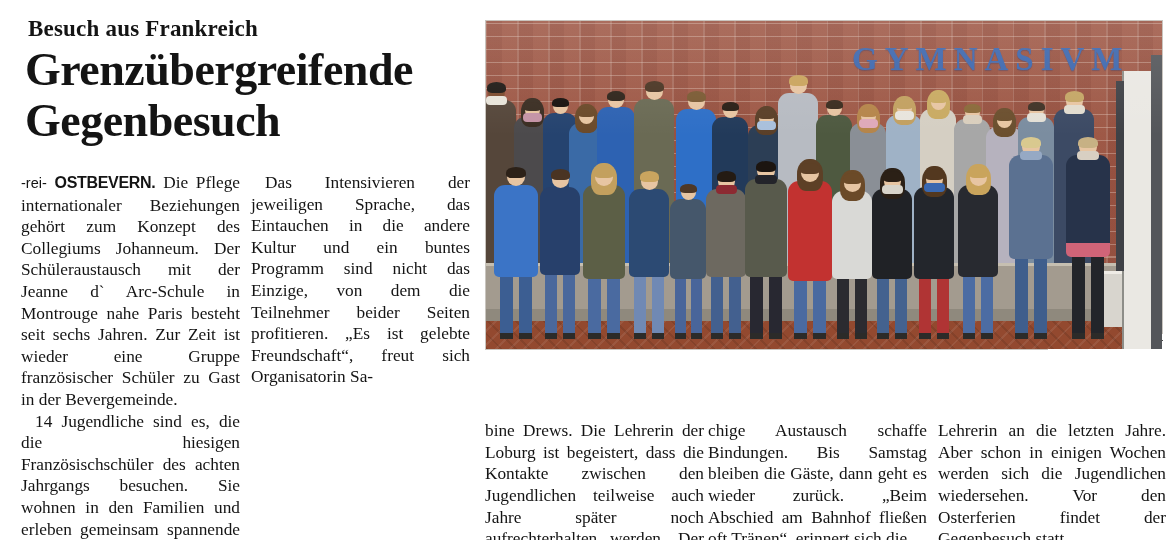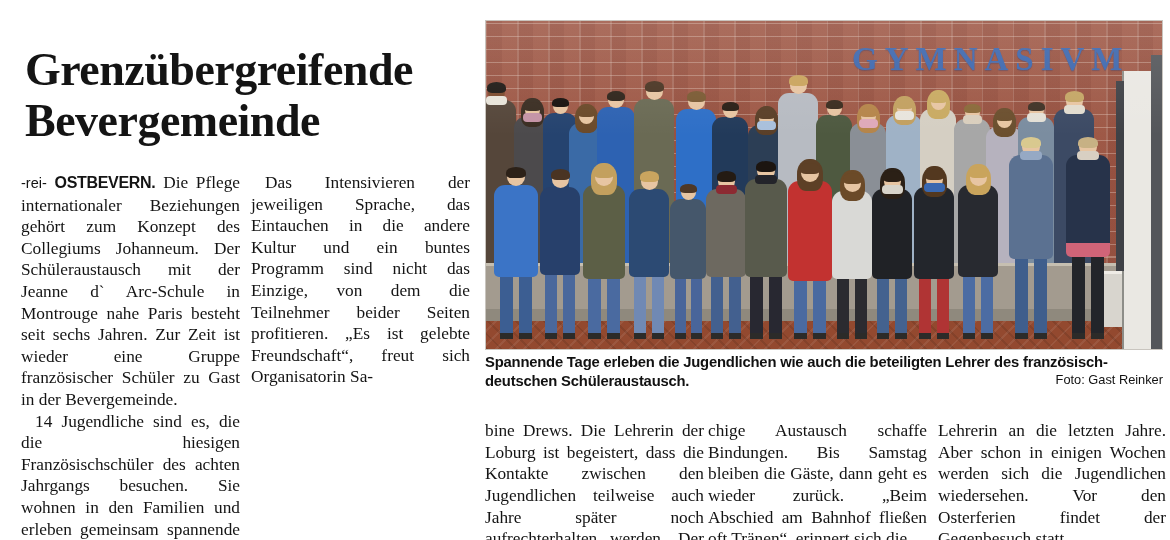--- a/index.html
+++ b/index.html
@@ -59,21 +59,22 @@
            font-family:"Liberation Sans",sans-serif;font-weight:700;font-size:14.8px;
            line-height:18.5px;letter-spacing:-0.2px;color:#111;}
   .credit{position:absolute;right:0;bottom:1px;font-weight:400;font-size:12.8px;letter-spacing:0;
           background:#fff;padding-left:8px;}
 </style>
 </head>
 <body>
 
 <div id="stage">
 
-  <div class="headline">Grenzübergreifende Bevergemeinde</div>
+  <div class="kicker">Besuch aus Frankreich</div>
+  <div class="headline">Grenzübergreifende Gegenbesuch</div>
 
   <div class="col" id="col1">
     <p><span class="lead-prefix">-rei-</span>
       <span class="lead-loc">OSTBEVERN.</span>
       <span>Die Pflege internationaler Beziehungen gehört zum Konzept des Collegiums Johanneum. Der Schüleraustausch mit der Jeanne d` Arc-Schule in Montrouge nahe Paris besteht seit sechs Jahren. Zur Zeit ist wieder eine Gruppe französischer Schüler zu Gast in der Bevergemeinde.</span></p>
     <p class="indent">14 Jugendliche sind es, die die hiesigen Französischschüler des achten Jahrgangs besuchen. Sie wohnen in den Familien und erleben gemeinsam spannende Tage. Neben der Teilnahme am Unterricht, der</p>
   </div>
 
   <div class="col" id="col2">
     <p class="indent">Das Intensivieren der jeweiligen Sprache, das Eintauchen in die andere Kultur und ein buntes Programm sind nicht das Einzige, von dem die Teilnehmer beider Seiten profitieren. „Es ist gelebte Freundschaft“, freut sich Organisatorin Sa-</p>
@@ -304,21 +305,20 @@
       <div class="ledge" style="z-index: 3;"></div>
       <div class="bench"></div>
       <div class="pillar"></div>
       <div class="pillar-window"></div>
       <div class="window-strip"></div>
       <div class="wash"></div>
     </div>
 
   <div class="caption">
     <span class="credit">Foto: Gast Reinker</span>
-    <span>Spannende Tage erleben die Jugendlichen wie auch die beteiligten Lehrer des französisch-deutschen Schüleraustausch.</span>
   </div>
 
   <div class="bcol" id="col3">
     <p>bine Drews. Die Lehrerin der Loburg ist begeistert, dass die Kontakte zwischen den Jugendlichen teilweise auch Jahre später noch aufrechterhalten werden. Der einwö-</p>
   </div>
   <div class="bcol" id="col4">
     <p>chige Austausch schaffe Bindungen. Bis Samstag bleiben die Gäste, dann geht es wieder zurück. „Beim Abschied am Bahnhof fließen oft Tränen“, erinnert sich die</p>
   </div>
   <div class="bcol" id="col5">
     <p>Lehrerin an die letzten Jahre. Aber schon in einigen Wochen werden sich die Jugendlichen wiedersehen. Vor den Osterferien findet der Gegenbesuch statt.</p>

